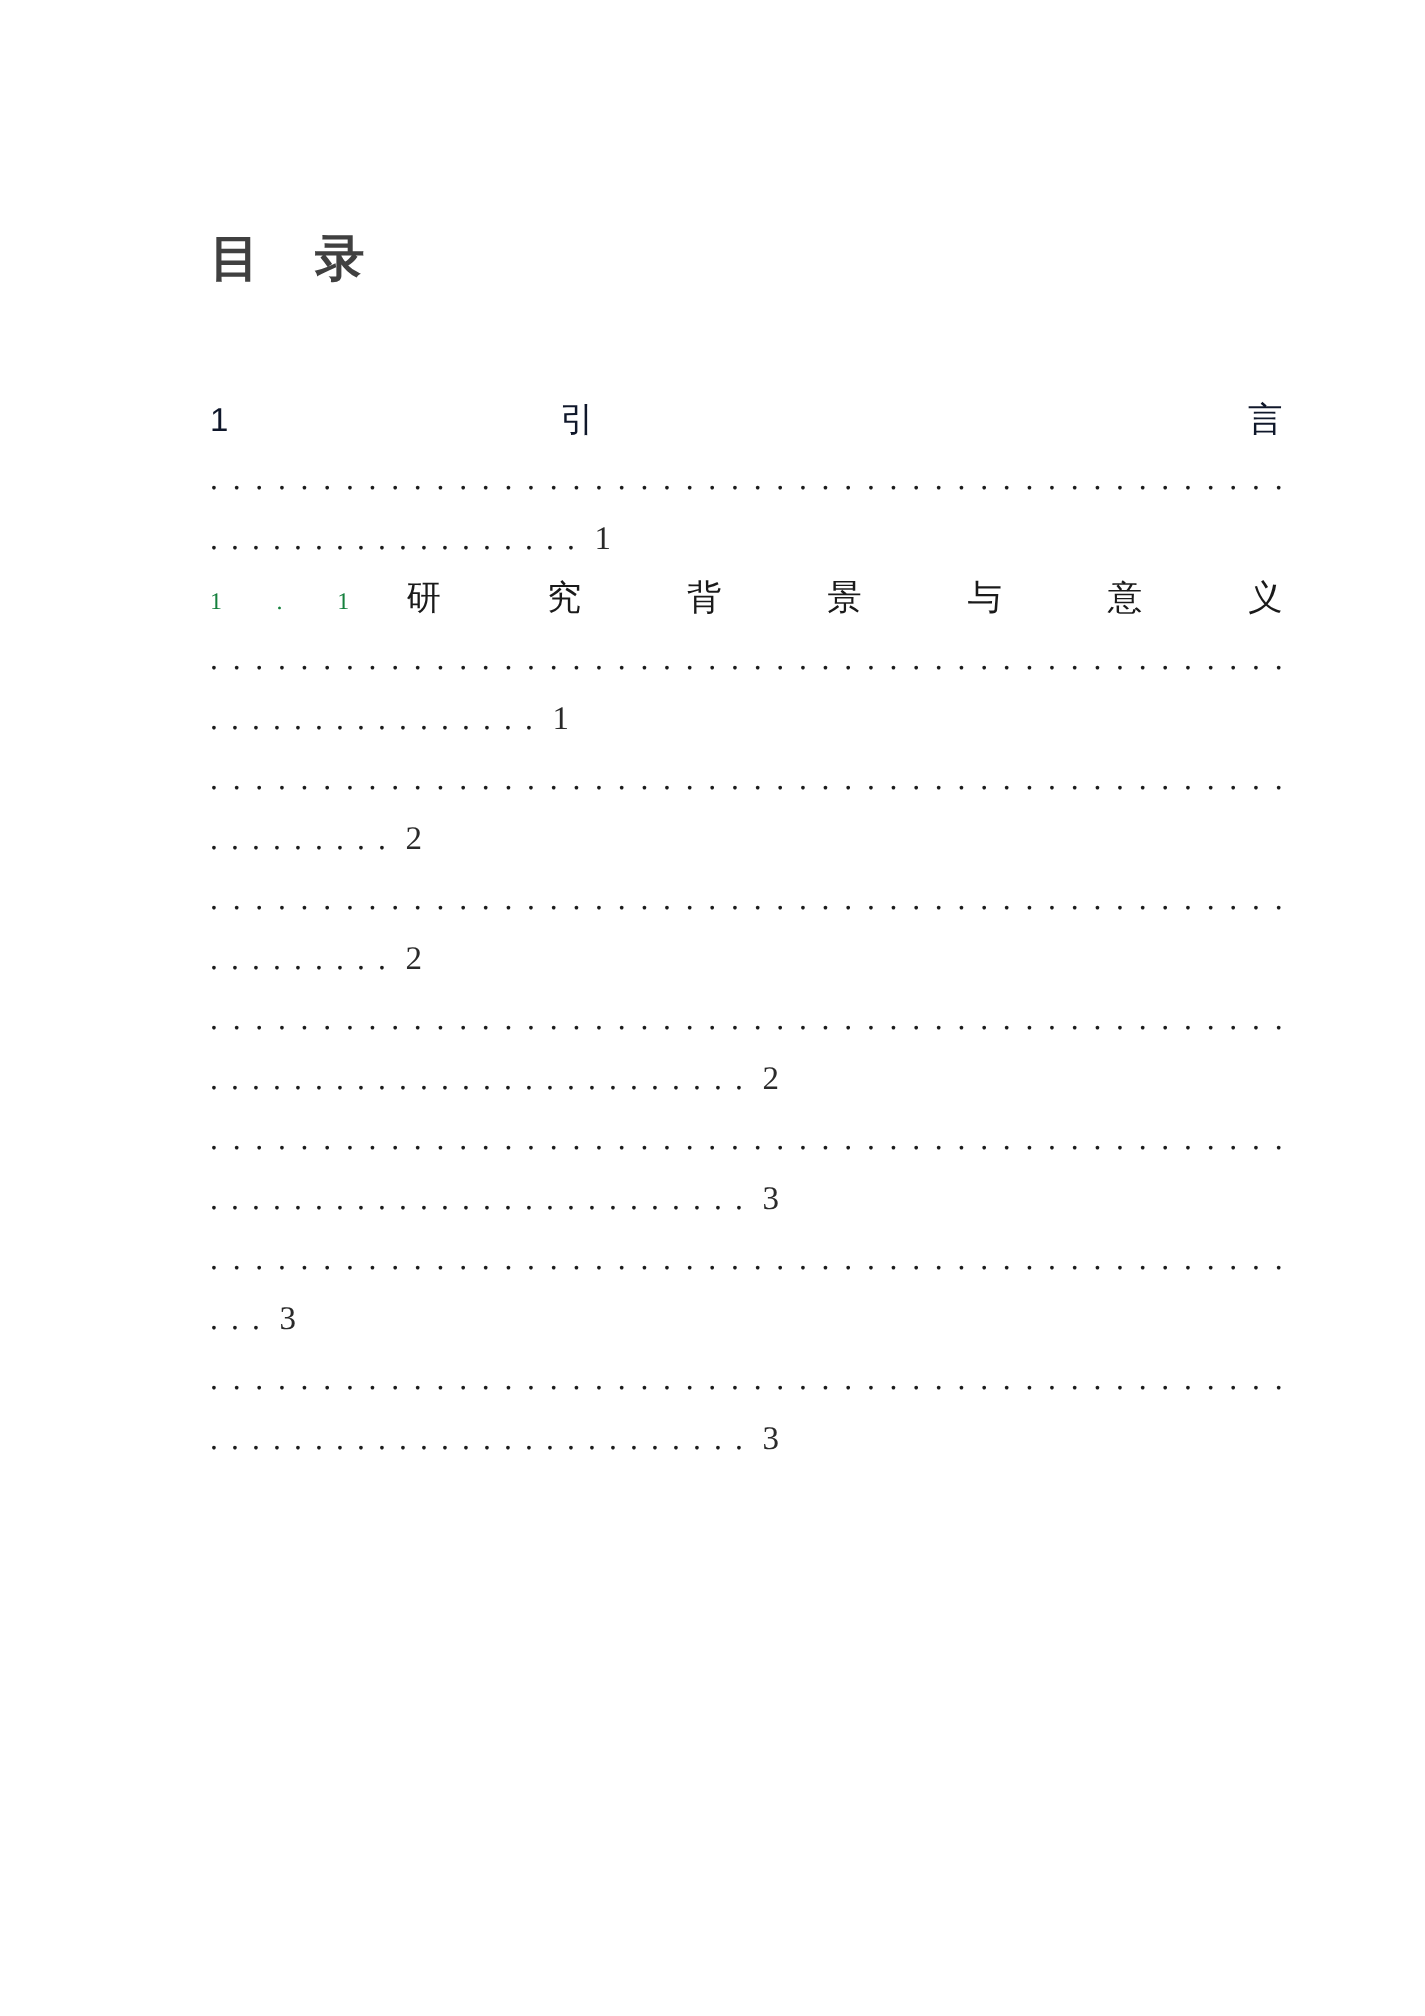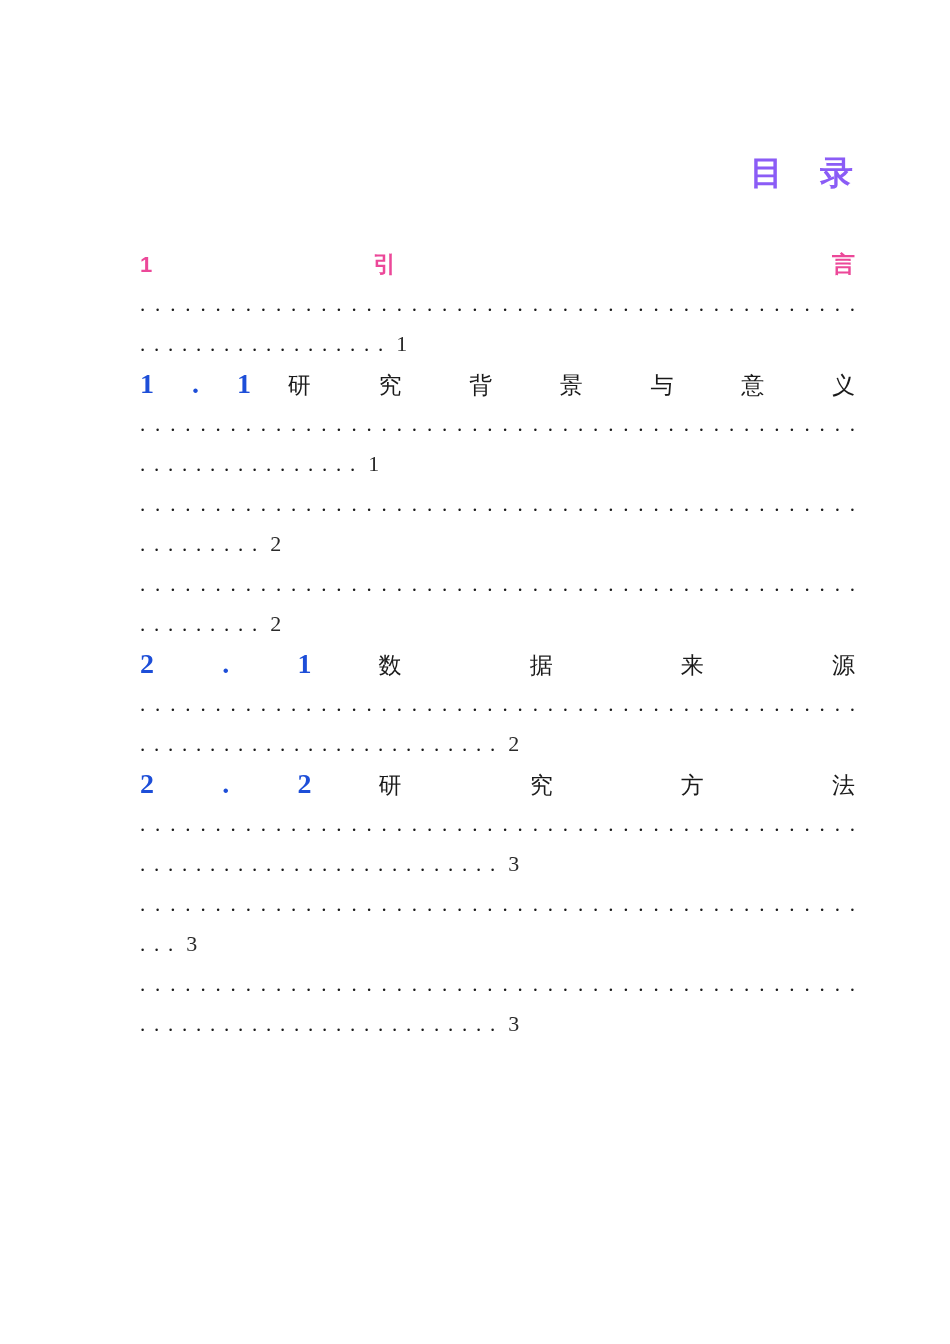--- a/index.html
+++ b/index.html
@@ -7,54 +7,54 @@
     position: relative;
     width: 950px;
     height: 1344px;
     background: #ffffff;
     box-sizing: border-box;
     padding: 152px 95px 0 140px;
     color: #000;
     overflow: hidden;
   }
   .title {
-    margin: 0 0 50px 0;
-    text-align: right;
+    margin: 0 0 65px 0;
+    text-align: left;
     font-family: "Liberation Serif", "DejaVu Serif", serif;
     font-size: 33px;
     font-weight: 700;
     line-height: 42px;
     letter-spacing: 2px;
-    color: #8b5cf6;
+    color: #404040;
   }
   .toc { width: 715px; }
   .entry { width: 100%; }
   .l1 {
     text-align: justify;
     text-align-last: justify;
     text-justify: inter-word;
     line-height: 40px;
     height: 40px;
     overflow: hidden;
   }
   .entry.chapter .l1 {
     font-family: "Liberation Sans", "DejaVu Sans", sans-serif;
-    font-weight: 700;
+    font-weight: 400;
     font-size: 23px;
-    color: #ec4899;
+    color: #0f172a;
   }
   .entry.sub .l1 {
     font-family: "Liberation Serif", "DejaVu Serif", serif;
     font-size: 23px;
     color: #1a1a1a;
   }
   .entry.sub .l1 .num {
-    font-weight: 700;
-    font-size: 28px;
-    color: #1d4ed8;
+    font-weight: 400;
+    font-size: 16px;
+    color: #15803d;
   }
   .entry.chapter .l1 .num { font-size: 22px; }
   .l2 {
     font-family: "Liberation Serif", "DejaVu Serif", serif;
     font-size: 21px;
     line-height: 40px;
     height: 40px;
     color: #1c1c1c;
     text-align: justify;
     text-align-last: justify;
@@ -101,27 +101,25 @@
       <div class="l2">. . . . . . . . . . . . . . . . . . . . . . . . . . . . . . . . . . . . . . . . . . . . . . . .</div>
       <div class="l3"><span class="dots">. . . . . . . . .</span><span class="pagenum">2</span></div>
     </div>
 
     <div class="entry chapter">
       <div class="l2">. . . . . . . . . . . . . . . . . . . . . . . . . . . . . . . . . . . . . . . . . . . . . . . .</div>
       <div class="l3"><span class="dots">. . . . . . . . .</span><span class="pagenum">2</span></div>
     </div>
 
     <div class="entry sub">
-      <div class="l1"><span class="num">2 . 1</span> <span class="cjk">数 据 来 源</span></div>
       <div class="l2">. . . . . . . . . . . . . . . . . . . . . . . . . . . . . . . . . . . . . . . . . . . . . . . .</div>
       <div class="l3"><span class="dots">. . . . . . . . . . . . . . . . . . . . . . . . . .</span><span class="pagenum">2</span></div>
     </div>
 
     <div class="entry sub">
-      <div class="l1"><span class="num">2 . 2</span> <span class="cjk">研 究 方 法</span></div>
       <div class="l2">. . . . . . . . . . . . . . . . . . . . . . . . . . . . . . . . . . . . . . . . . . . . . . . .</div>
       <div class="l3"><span class="dots">. . . . . . . . . . . . . . . . . . . . . . . . . .</span><span class="pagenum">3</span></div>
     </div>
 
     <div class="entry chapter">
       <div class="l2">. . . . . . . . . . . . . . . . . . . . . . . . . . . . . . . . . . . . . . . . . . . . . . . .</div>
       <div class="l3"><span class="dots">. . .</span><span class="pagenum">3</span></div>
     </div>
 
     <div class="entry sub">

